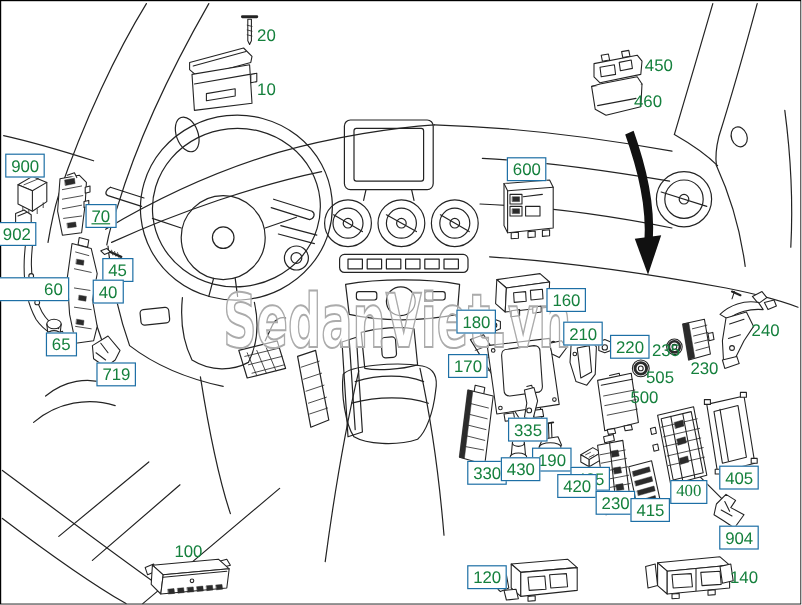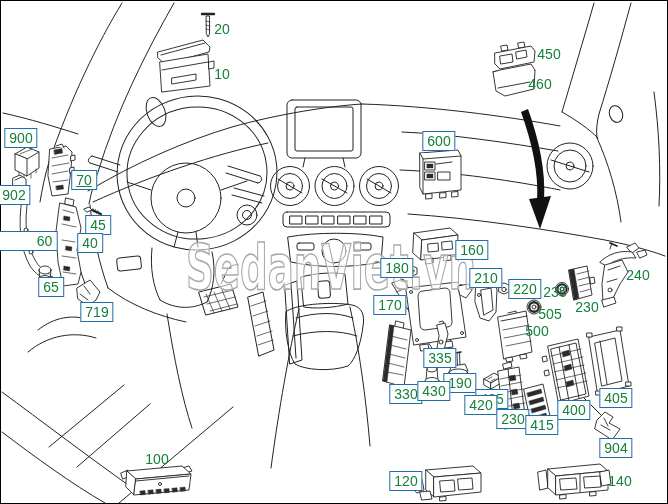--- a/index.html
+++ b/index.html
@@ -449,20 +449,20 @@
       <div class="part-label" style="left: 537px; top: 331px;">500</div>
       <div class="part-label boxed" style="left: 390px; top: 305px;">170</div>
       <div class="part-label boxed" style="left: 440px; top: 358px;">335</div>
       <div class="part-label boxed" style="left: 460px; top: 383px;">190</div>
       <div class="part-label boxed" style="left: 406px; top: 394px;">330</div>
       <div class="part-label boxed" style="left: 434px; top: 391px;">430</div>
       <div class="part-label boxed" style="left: 492px; top: 366px; margin-top: 33px;">425</div>
       <div class="part-label boxed" style="left: 481px; top: 405px;">420</div>
       <div class="part-label boxed" style="left: 513px; top: 419px;">230</div>
       <div class="part-label boxed" style="left: 542px; top: 425px;">415</div>
-      <div class="part-label boxed" style="left: 574px; top: 410px;">400</div>
+      <div class="part-label boxed" style="left: 574px; top: 410px; font-family: Liberation Serif, serif;">400</div>
       <div class="part-label boxed" style="left: 616px; top: 398px;">405</div>
       <div class="part-label boxed" style="left: 616px; top: 448px;">904</div>
       <div class="part-label" style="left: 157px; top: 459px;">100</div>
       <div class="part-label boxed" style="left: 406px; top: 481px;">120</div>
       <div class="part-label" style="left: 620px; top: 481px;">140</div>
     </div>
 </div>
 
 </body></html>

